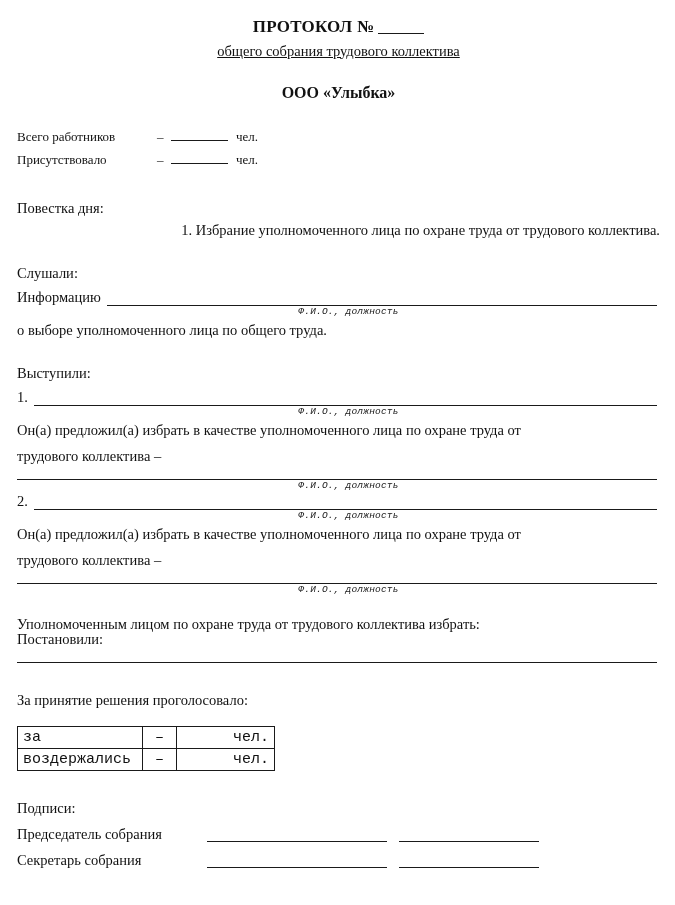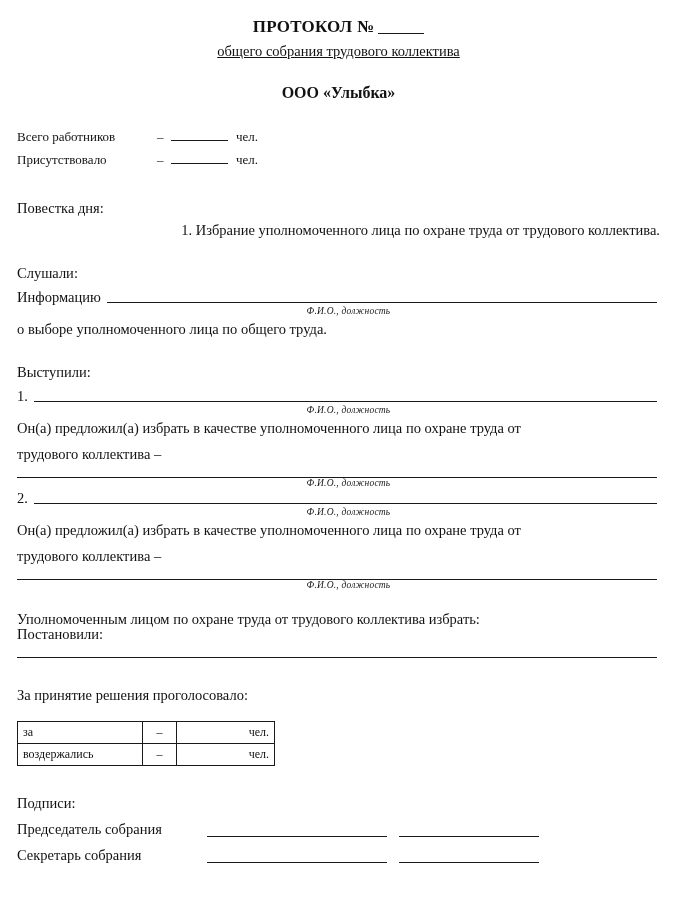--- a/index.html
+++ b/index.html
@@ -59,20 +59,21 @@
   .line {
     font-size: 14.5px;
     line-height: 1.0;
   }
   .caption {
     font-style: italic;
     font-size: 9.5px;
     text-align: center;
     color: #1a1a1a;
     letter-spacing: 0.2px;
+    font-family: Liberation Mono, monospace;
   }
   .caption-indent {
     padding-left: 20px;
   }
 
   
   .counts {
     margin-top: 26px;
   }
   .count-row {
@@ -112,20 +113,21 @@
   .rule {
     border-bottom: 1.5px solid #1a1a1a;
     height: 0;
   }
   .rule-full {
     margin-left: 0;
     margin-right: 3px;
   }
   .inline-rule-row {
     display: flex;
+    align-items: flex-end;
     font-size: 14.5px;
   }
   .inline-rule-row .lbl {
     white-space: nowrap;
     padding-right: 6px;
   }
   .inline-rule-row .rl {
     flex: 1 1 auto;
     border-bottom: 1.5px solid #1a1a1a;
     height: 13px;
@@ -144,24 +146,25 @@
 
   
   .vote-table {
     border-collapse: collapse;
     margin-top: 18px;
     table-layout: fixed;
     width: 224px;
   }
   .vote-table td {
     border: 1.3px solid #1a1a1a;
-    font-size: 12px;
+    font-size: 15px;
     height: 21px;
     padding: 0 5px;
     line-height: 1;
+    font-family: Liberation Mono, monospace;
   }
   .vt-label { width: 114px; }
   .vt-dash  { width: 23px; text-align: center; }
   .vt-unit  { width: 87px; text-align: right; padding-right: 9px; }
 
   
   .sign-row {
     display: flex;
     align-items: center;
     font-size: 14.5px;

